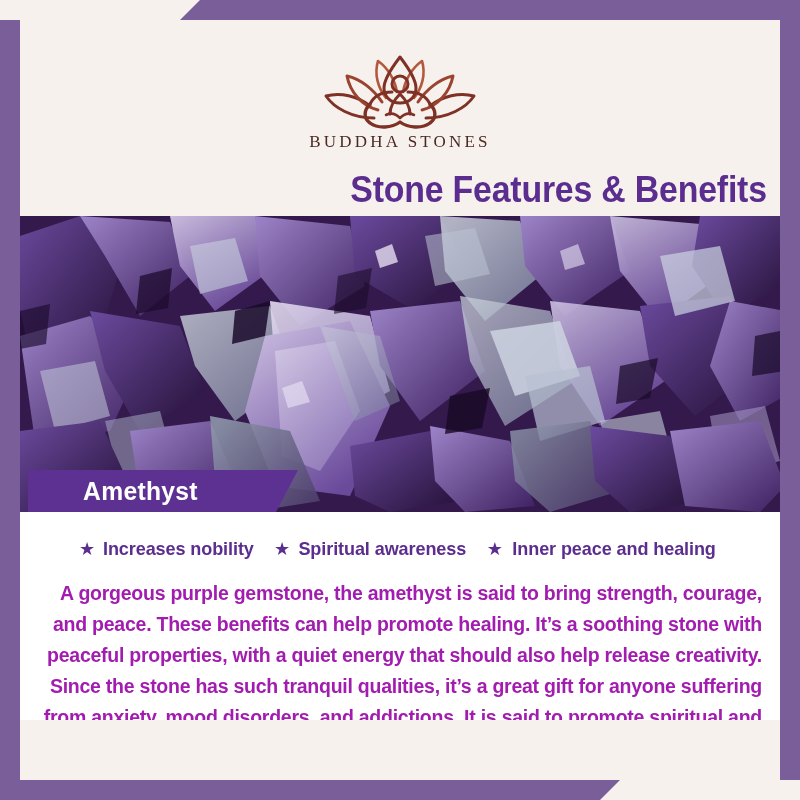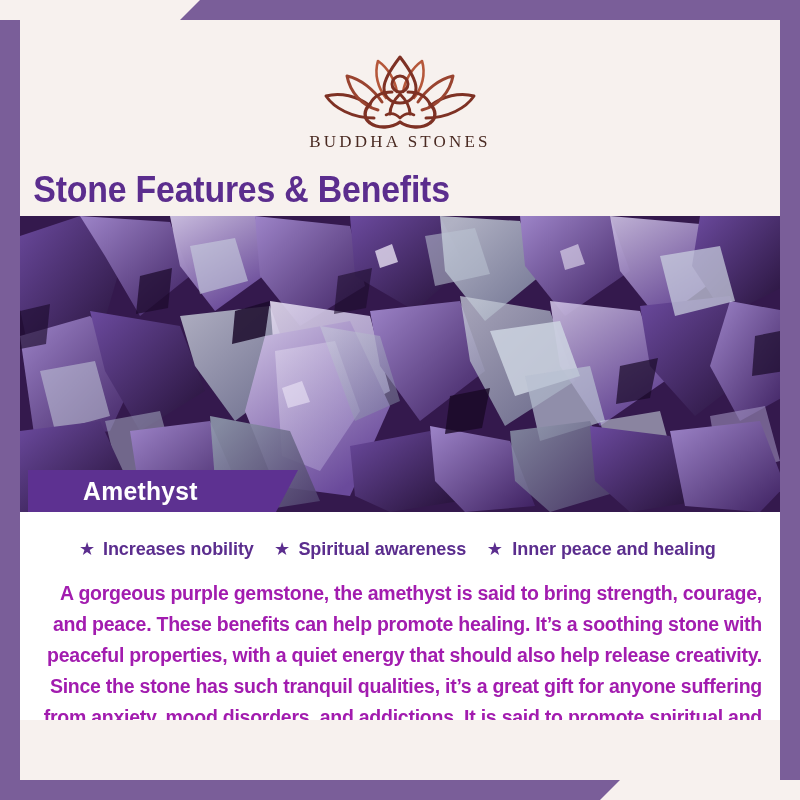--- a/index.html
+++ b/index.html
@@ -103,21 +103,21 @@
     color: #4a2a22;
     font-weight: 400;
   }
 
   
   .title-band {
     height: 52px;
     background: #f7f1ee;
     display: flex;
     align-items: center;
-    justify-content: flex-start;
+    justify-content: flex-end;
   }
   .title-text {
     font-family: "Liberation Sans Narrow", "Liberation Sans", sans-serif;
     font-weight: bold;
     font-size: 36px;
     color: #5b2d8e;
     letter-spacing: -0.2px;
     transform: scaleX(0.94);
     white-space: nowrap;
   }

